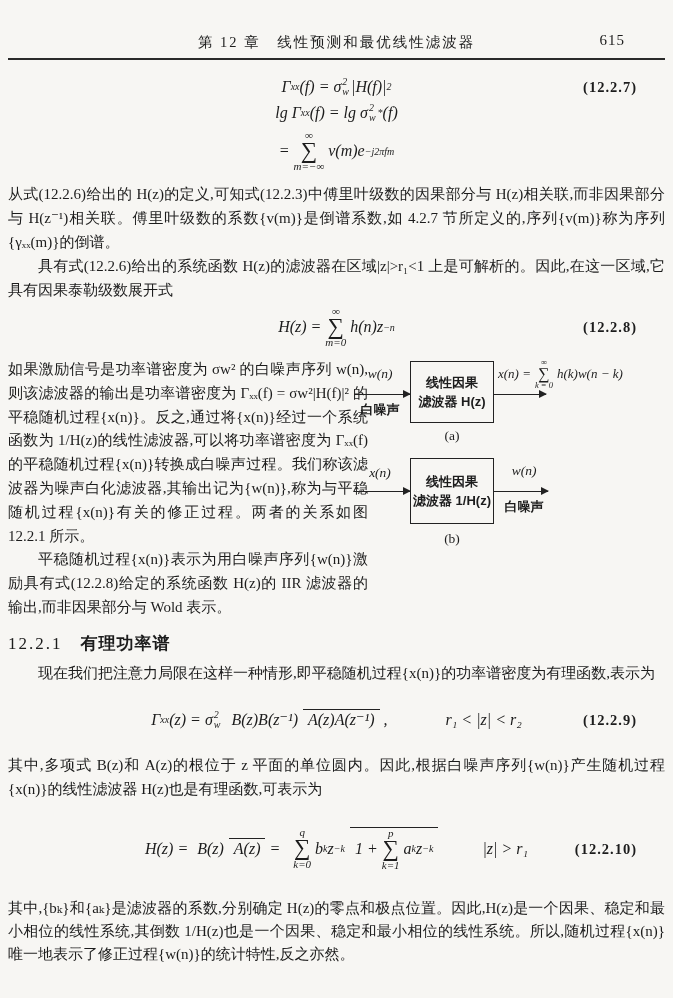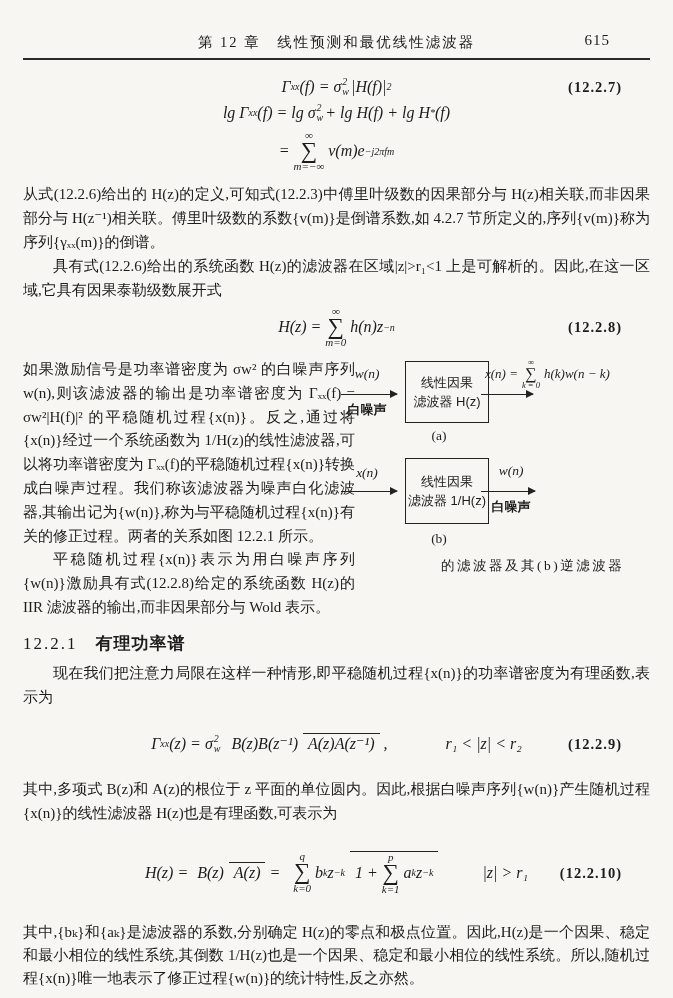--- a/index.html
+++ b/index.html
@@ -1,19 +1,19 @@
 <!DOCTYPE html>
 <html><head>
 <meta charset="utf-8">
 <style>
   html,body {margin:0; padding:0; background:#d8d8d4;}
   .page {
     position:relative; width:673px; height:998px; overflow:hidden;
     background:#f7f6f3; color:#1c1c1c; box-sizing:border-box;
-    padding:0 23px; margin:0 auto;
+    padding:0 8px; margin:0 auto;
     font-family:"Liberation Serif","DejaVu Serif",serif;
   }
   
   .hdr {position:relative; text-align:center; padding-top:33px;}
   .hdr-title {font-size:14.5px; letter-spacing:2px;}
   .hdr-page {position:absolute; right:40px; top:32px; font-size:15px; letter-spacing:1px;}
   .rule {border-bottom:2.2px solid #2a2a2a; margin-top:6px;}
 
   
   .para {font-size:15px; line-height:24px; text-align:justify; text-justify:inter-ideograph;}
@@ -42,21 +42,21 @@
   
   .twocol {display:flex; margin-top:6px;}
   .lcol {width:360px;}
   .lcol .para {line-height:23.8px;}
   .rcol {position:relative; width:295px; flex:none;}
 
   
   .dbox {position:absolute; border:1.5px solid #222; box-sizing:border-box;
          display:flex; flex-direction:column; align-items:center; justify-content:center;
          font-family:"Liberation Sans","DejaVu Sans",sans-serif;
-         font-weight:normal; font-size:13px; line-height:19px; text-align:center;margin-left:8px;}
+         font-weight:bold; font-size:13px; line-height:19px; text-align:center;}
   .hline {position:absolute; height:0; border-top:1.4px solid #222;}
   .arr::after {content:""; position:absolute; right:-1px; top:-4.6px; width:0; height:0;
                border-left:8px solid #222; border-top:4px solid transparent;
                border-bottom:4px solid transparent;}
   .flabel {position:absolute; text-align:center; font-size:13px;}
   .fmath {font-style:italic; font-family:"Liberation Serif","DejaVu Serif",serif; font-size:13.5px;}
   .fnoise {font-family:Liberation Mono, monospace; font-weight:bold; font-size:13px;}
   .fformula {position:absolute; display:inline-flex; align-items:center; white-space:nowrap;
              font-style:italic; font-size:13px;}
   .fformula .bsum .s {font-size:16px;}
@@ -104,21 +104,20 @@
 
   <div class="eqrow h26">
     <span class="eq-inner">
       <span>lg Γ</span>
         <sub>xx</sub>
         <span>(f) = lg σ</span>
         <span class="ss">
           <span>2</span>
           <span>w</span>
         </span>
-        <span> + lg H(f) + lg H</span>
         <sup>*</sup>
         <span>(f)</span>
     </span>
   </div>
 
   <div class="eqrow h48">
     <span class="eq-inner">
       <span>= </span>
         <span class="bsum">
           <span class="t">∞</span>
@@ -179,21 +178,20 @@
       <div class="dbox" style="left:42px; top:100px; width:84px; height:66px;">
         <span>线性因果</span>
         <span>滤波器 1/H(z)</span>
       </div>
       <div class="hline arr" style="left:126px; top:133px; width:54px;"></div>
       <div class="flabel fmath" style="left:128px; top:105px; width:56px;">w(n)</div>
       <div class="flabel fnoise" style="left:128px; top:140px; width:56px;">白噪声</div>
       <div class="sublbl" style="left:42px; top:173px; width:84px;">(b)</div>
 
       <div class="fcap" style="left:28px; top:196px; width:264px;">
-        <div class="cap2">的滤波器及其(b)逆滤波器</div>
       </div>
     </div>
   </div>
 
   <div class="sect">
     <span class="num">12.2.1</span>
     <span class="ttl">有理功率谱</span>
   </div>
 
   <div class="para ind">现在我们把注意力局限在这样一种情形,即平稳随机过程{x(n)}的功率谱密度为有理函数,表示为</div>

